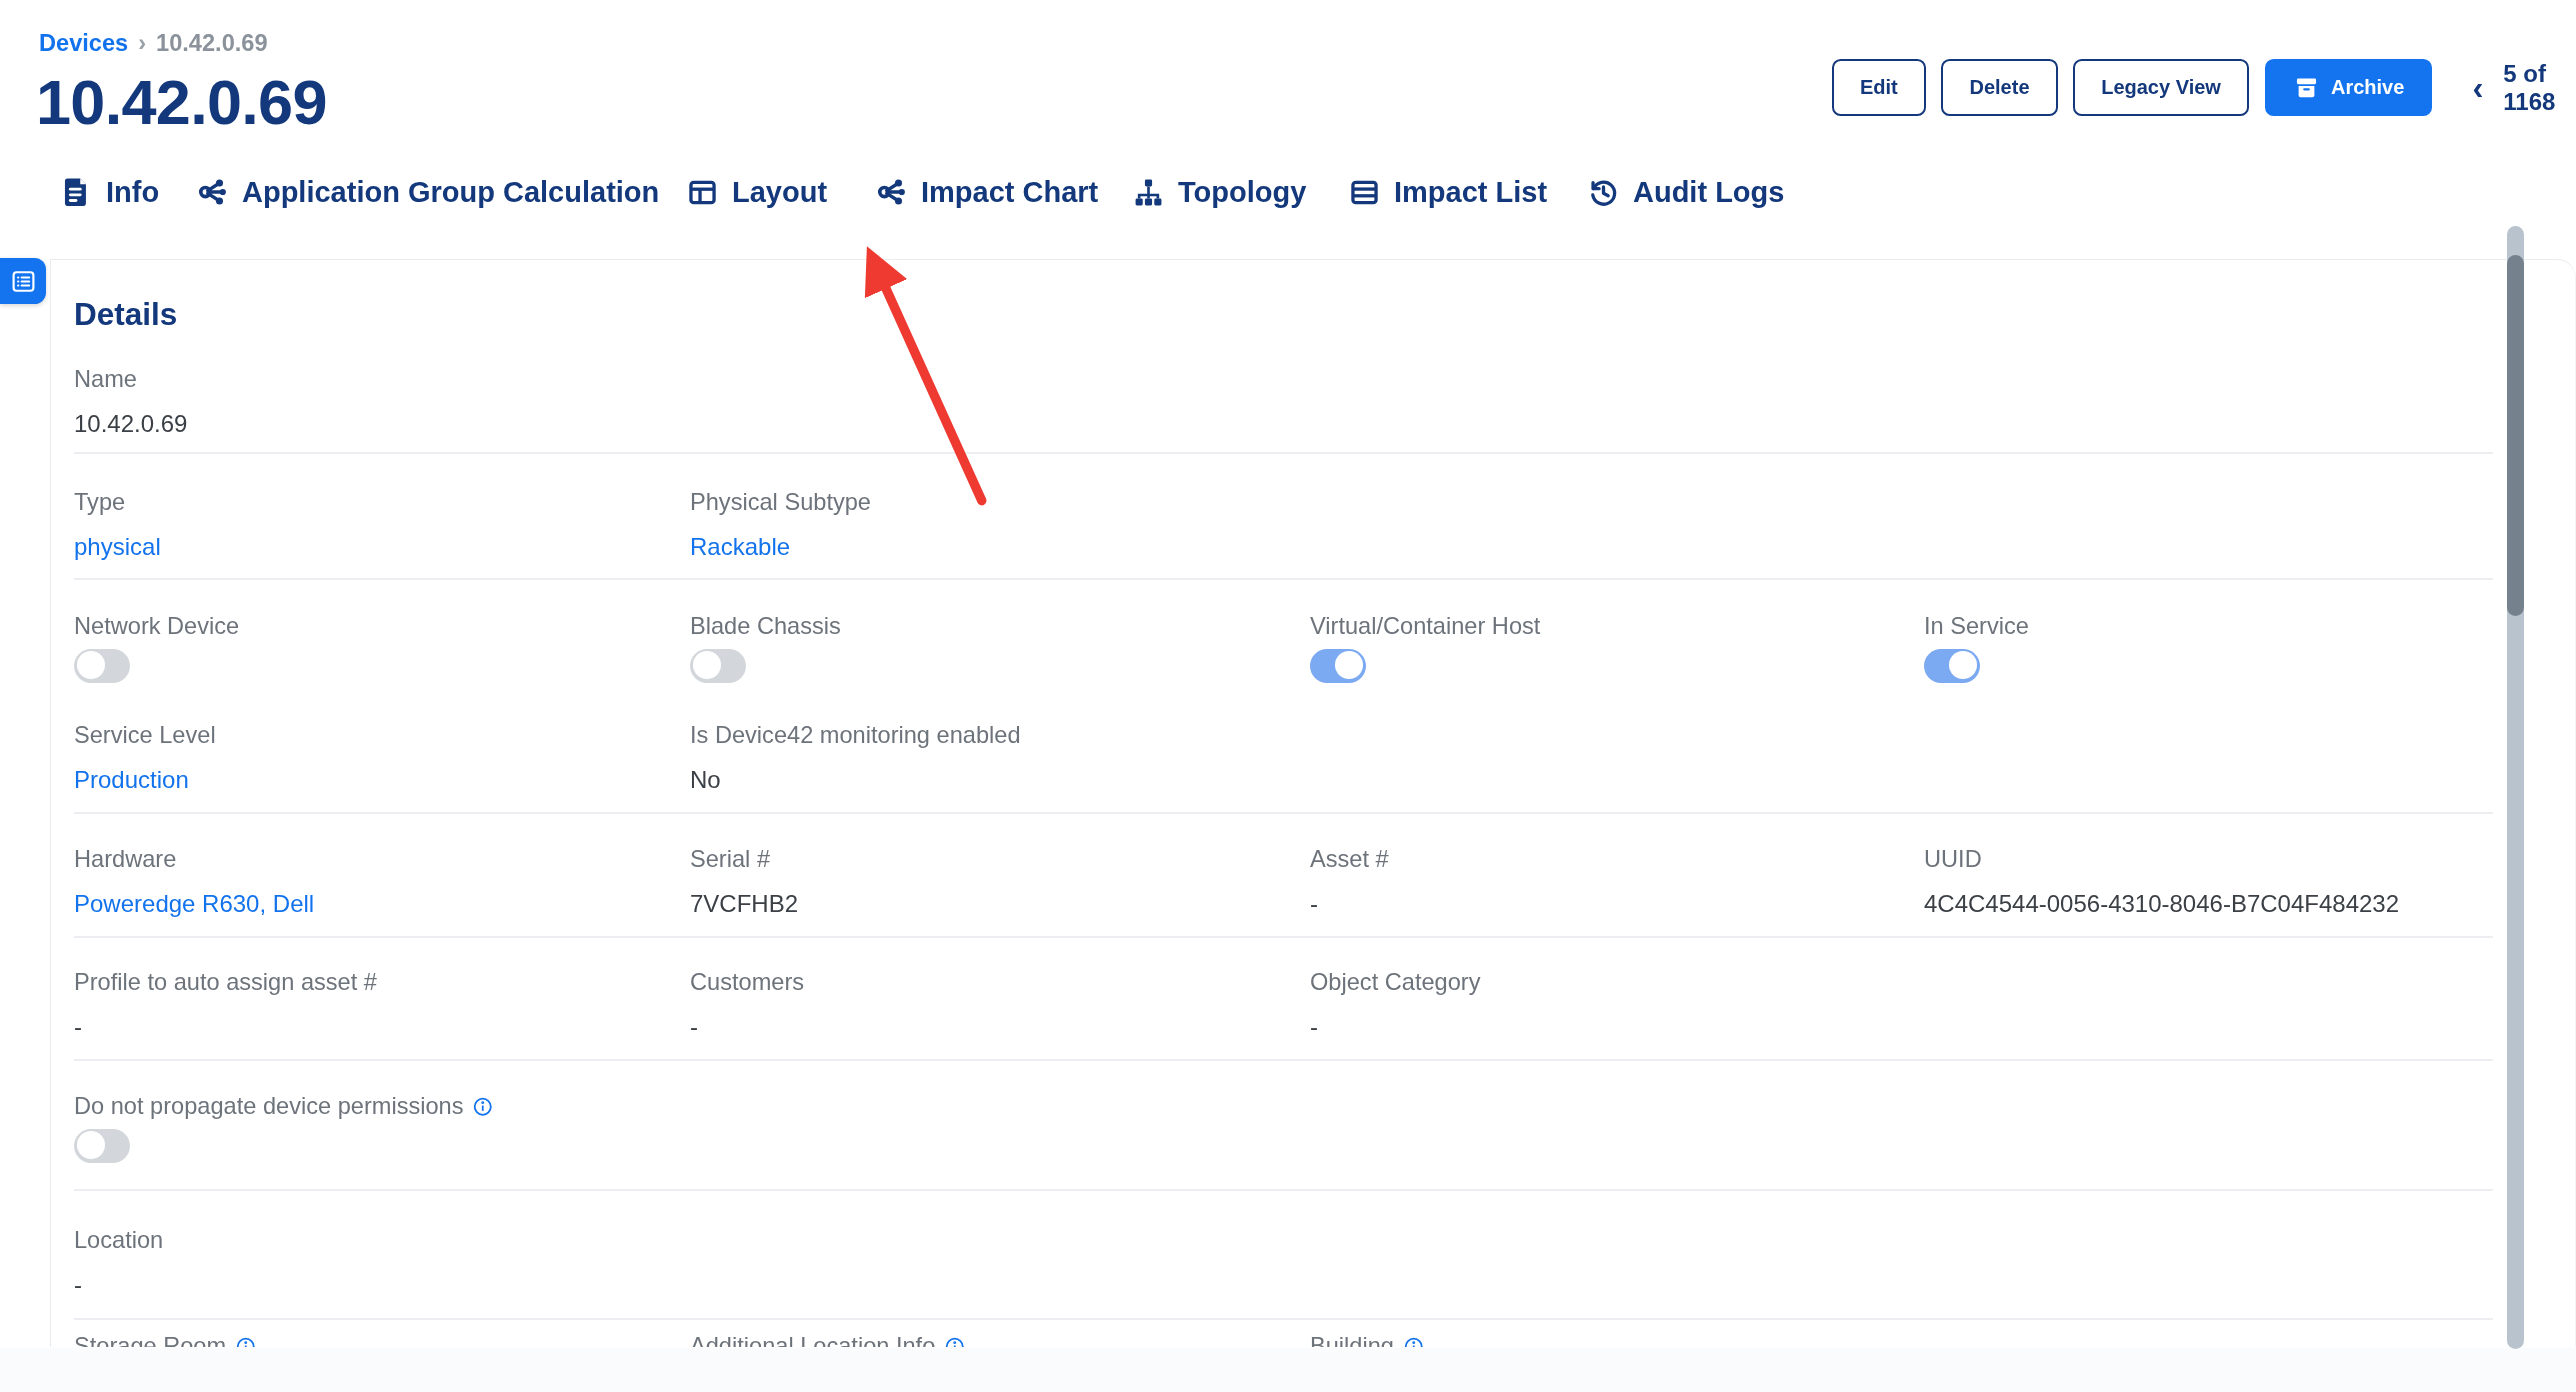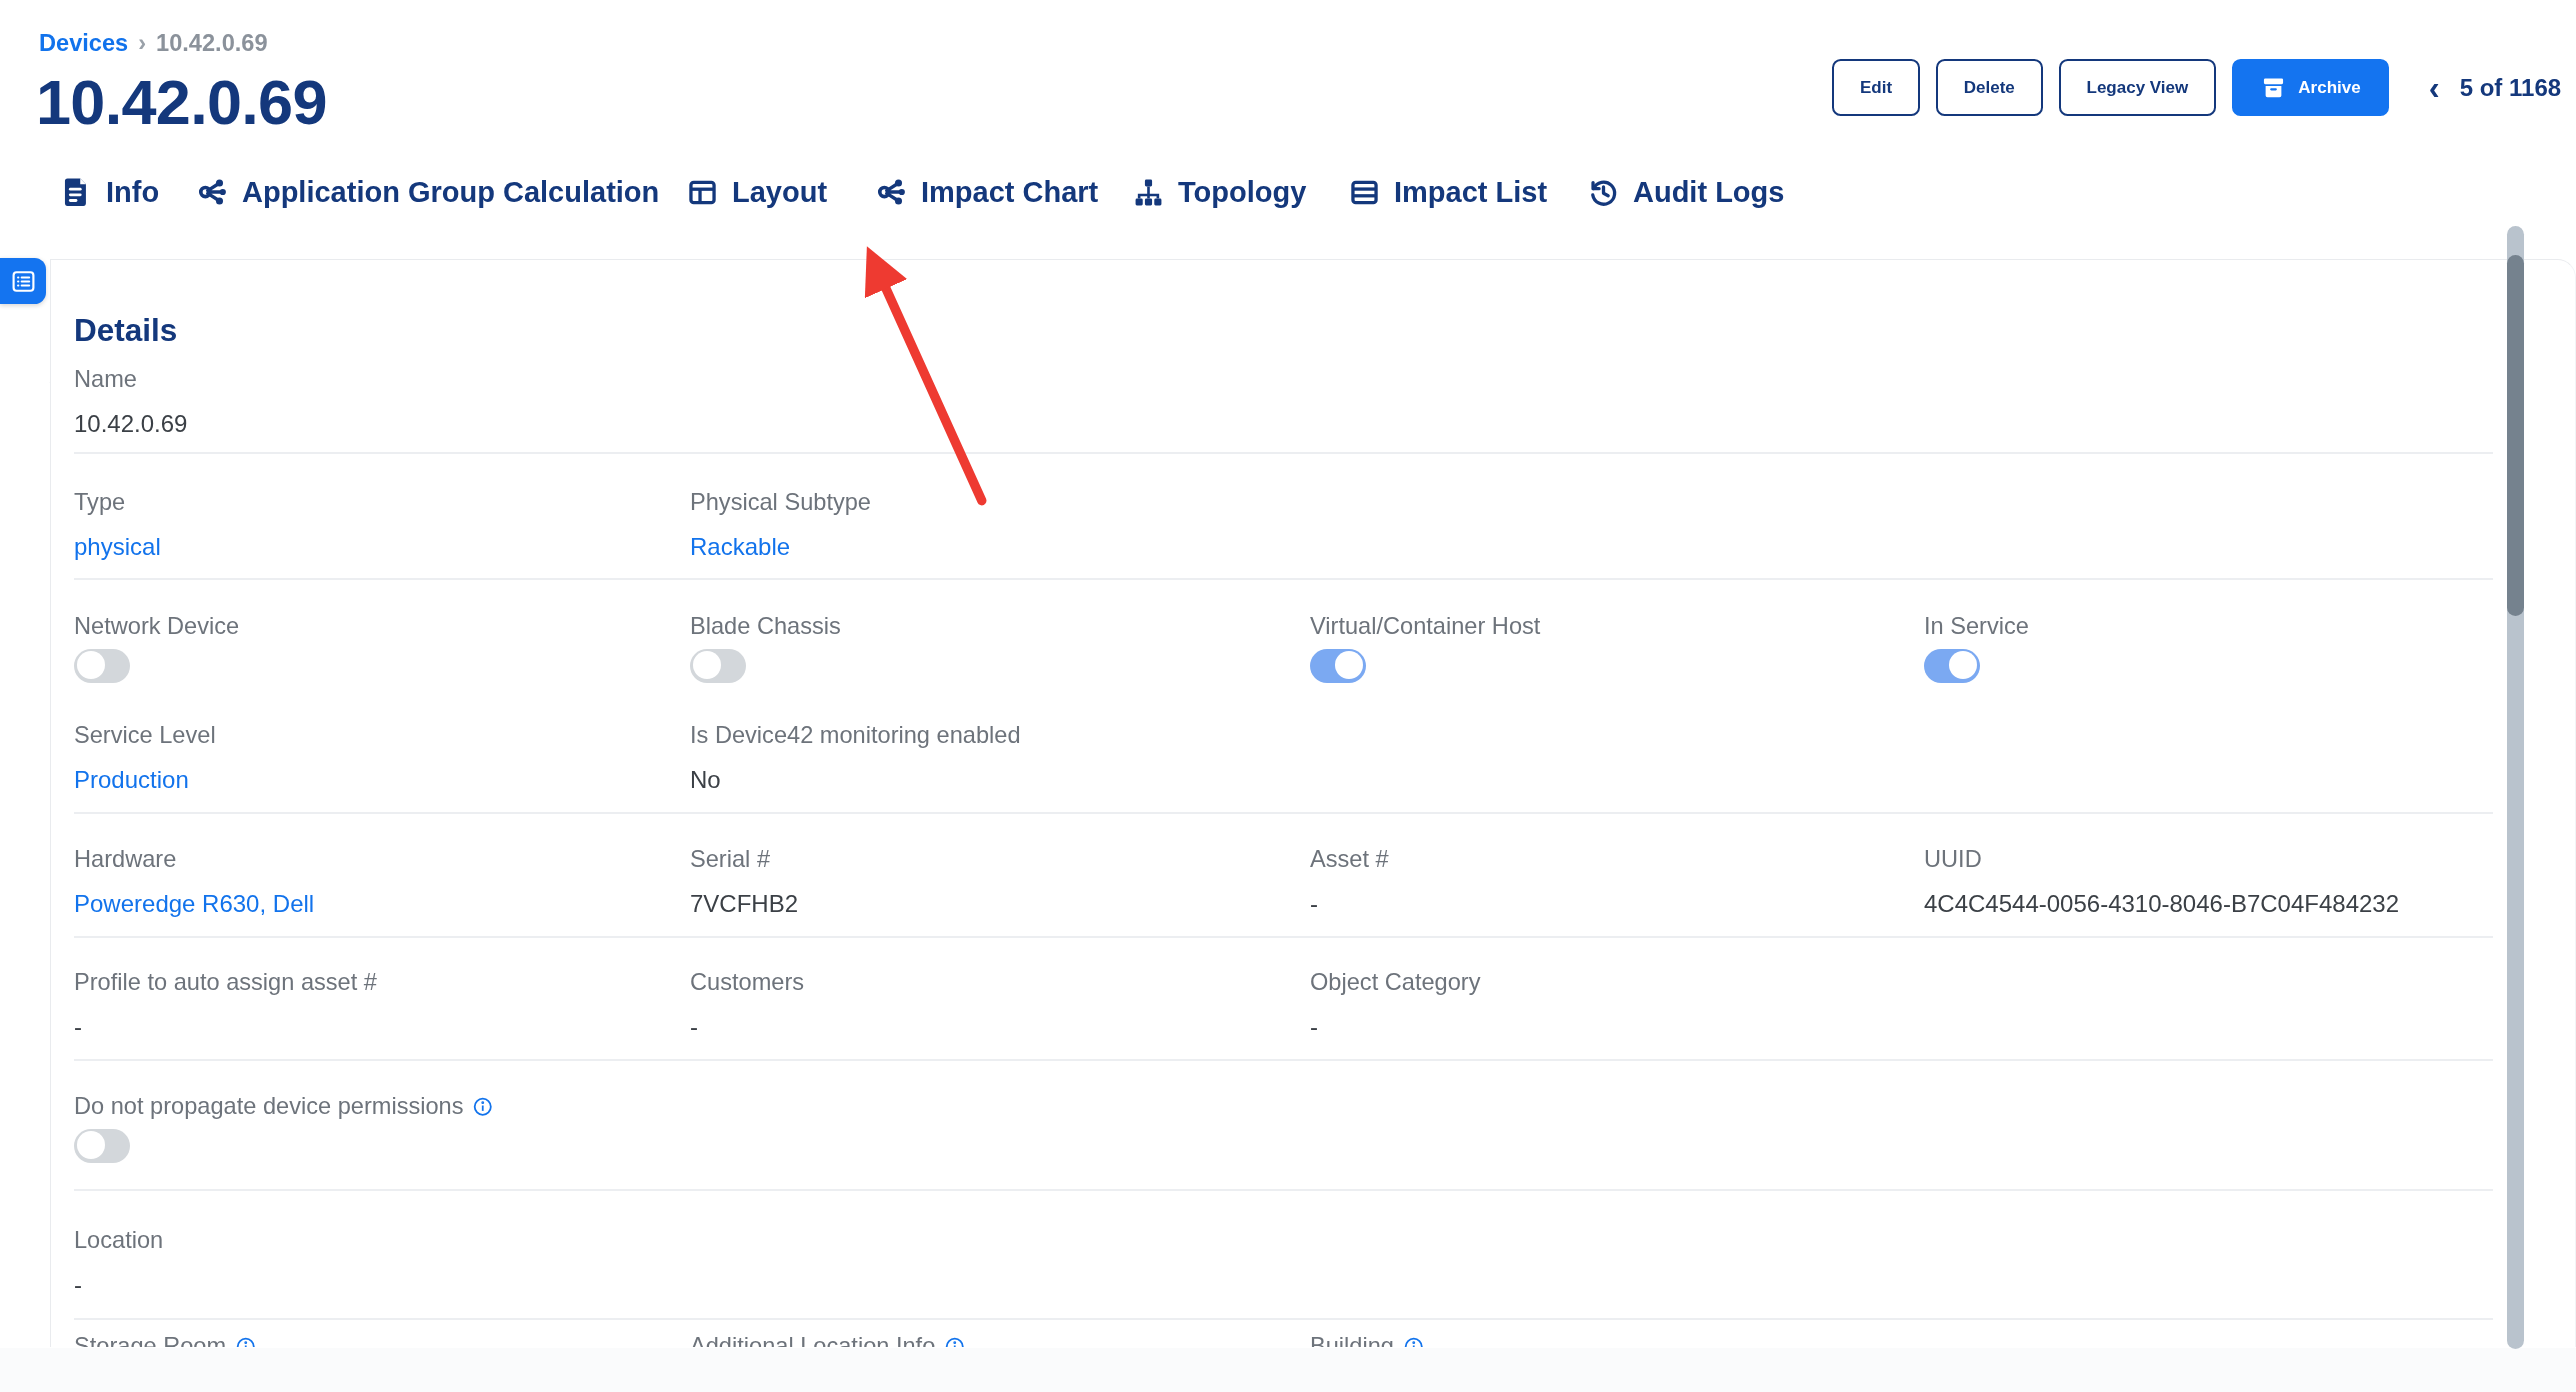--- a/index.html
+++ b/index.html
@@ -11,21 +11,21 @@
   .breadcrumb { position:absolute; left:39px; top:30px; font-size:23.6px; font-weight:600;
                 display:flex; gap:10px; align-items:center; }
   .crumb-root { color:#1273ec; cursor:pointer; }
   .crumb-sep  { color:#9aa1a9; }
   .crumb-cur  { color:#8b929b; }
   .page-title { position:absolute; left:36px; top:66px; font-size:63px; font-weight:700;
                 color:#14387c; letter-spacing:-0.7px; }
 
   .actions { position:absolute; left:1832px; top:59px; height:57px; display:flex; gap:15.7px; align-items:center; }
   .btn { height:57px; border:2.1px solid #14387c; border-radius:8.6px; background:#fff;
-         color:#14387c; font-size:17px; font-weight:700; padding:0 26px;
+         color:#14387c; font-size:20px; font-weight:700; padding:0 26px;
          display:flex; align-items:center; gap:11.4px; cursor:pointer; white-space:nowrap;
          font-family:"Liberation Sans", sans-serif; }
   .btn-primary { background:#1474f0; border-color:#1474f0; color:#fff; }
   .pager { display:flex; align-items:center; gap:17px; margin-left:21.5px; color:#14387c; }
   .pager .chev { font-size:33px; font-weight:700; line-height:1; cursor:pointer; padding:0 2.9px; }
   .pager .count { font-size:24px; font-weight:700; }
 
   
   .tabbar { position:absolute; left:0; top:165px; width:2576px; height:64px; }
   .tab { position:absolute; top:0; height:54px; display:flex; align-items:center; gap:13px;
@@ -39,21 +39,21 @@
 
   
   .side-btn { position:absolute; left:0px; top:258px; width:46px; height:46px; background:#1474f0;
               border-radius:0 11.4px 11.4px 0; display:flex; align-items:center; justify-content:center;
               cursor:pointer; box-shadow:0 1.4px 4.3px rgba(0,0,0,.15); }
 
   
   .panel { position:absolute; left:50px; top:259px; width:2526px; height:1088px; background:#fff;
            border-top:1.4px solid #e9ebee; border-left:1.4px solid #e9ebee; border-right:1.4px solid #f2f4f6;
            border-top-right-radius:18.6px; overflow:hidden; }
-  .details-heading { position:absolute; left:23px; top:36px; font-size:31.5px; font-weight:700; color:#14387c;margin-top:16px; }
+  .details-heading { position:absolute; left:23px; top:36px; font-size:31.5px; font-weight:700; color:#14387c; }
   .field { position:absolute; }
   .flabel { font-size:23.6px; color:#6d737b; display:flex; align-items:center; gap:8.6px; line-height:27px; white-space:nowrap; }
   .fvalue { font-size:24px; color:#3b4046; margin-top:17px; white-space:nowrap; }
   .fvalue.link { color:#1273ec; cursor:pointer; }
   .divider { position:absolute; left:23px; width:2419px; height:2.1px; background:#eceef1; }
 
   .toggle { position:relative; width:56px; height:34px; border-radius:17px; background:#d3d7db;
             margin-top:8.6px; cursor:pointer; }
   .toggle::after { content:""; position:absolute; top:2.9px; left:2.9px; width:28px; height:28px;
                    border-radius:50%; background:#fff; }

